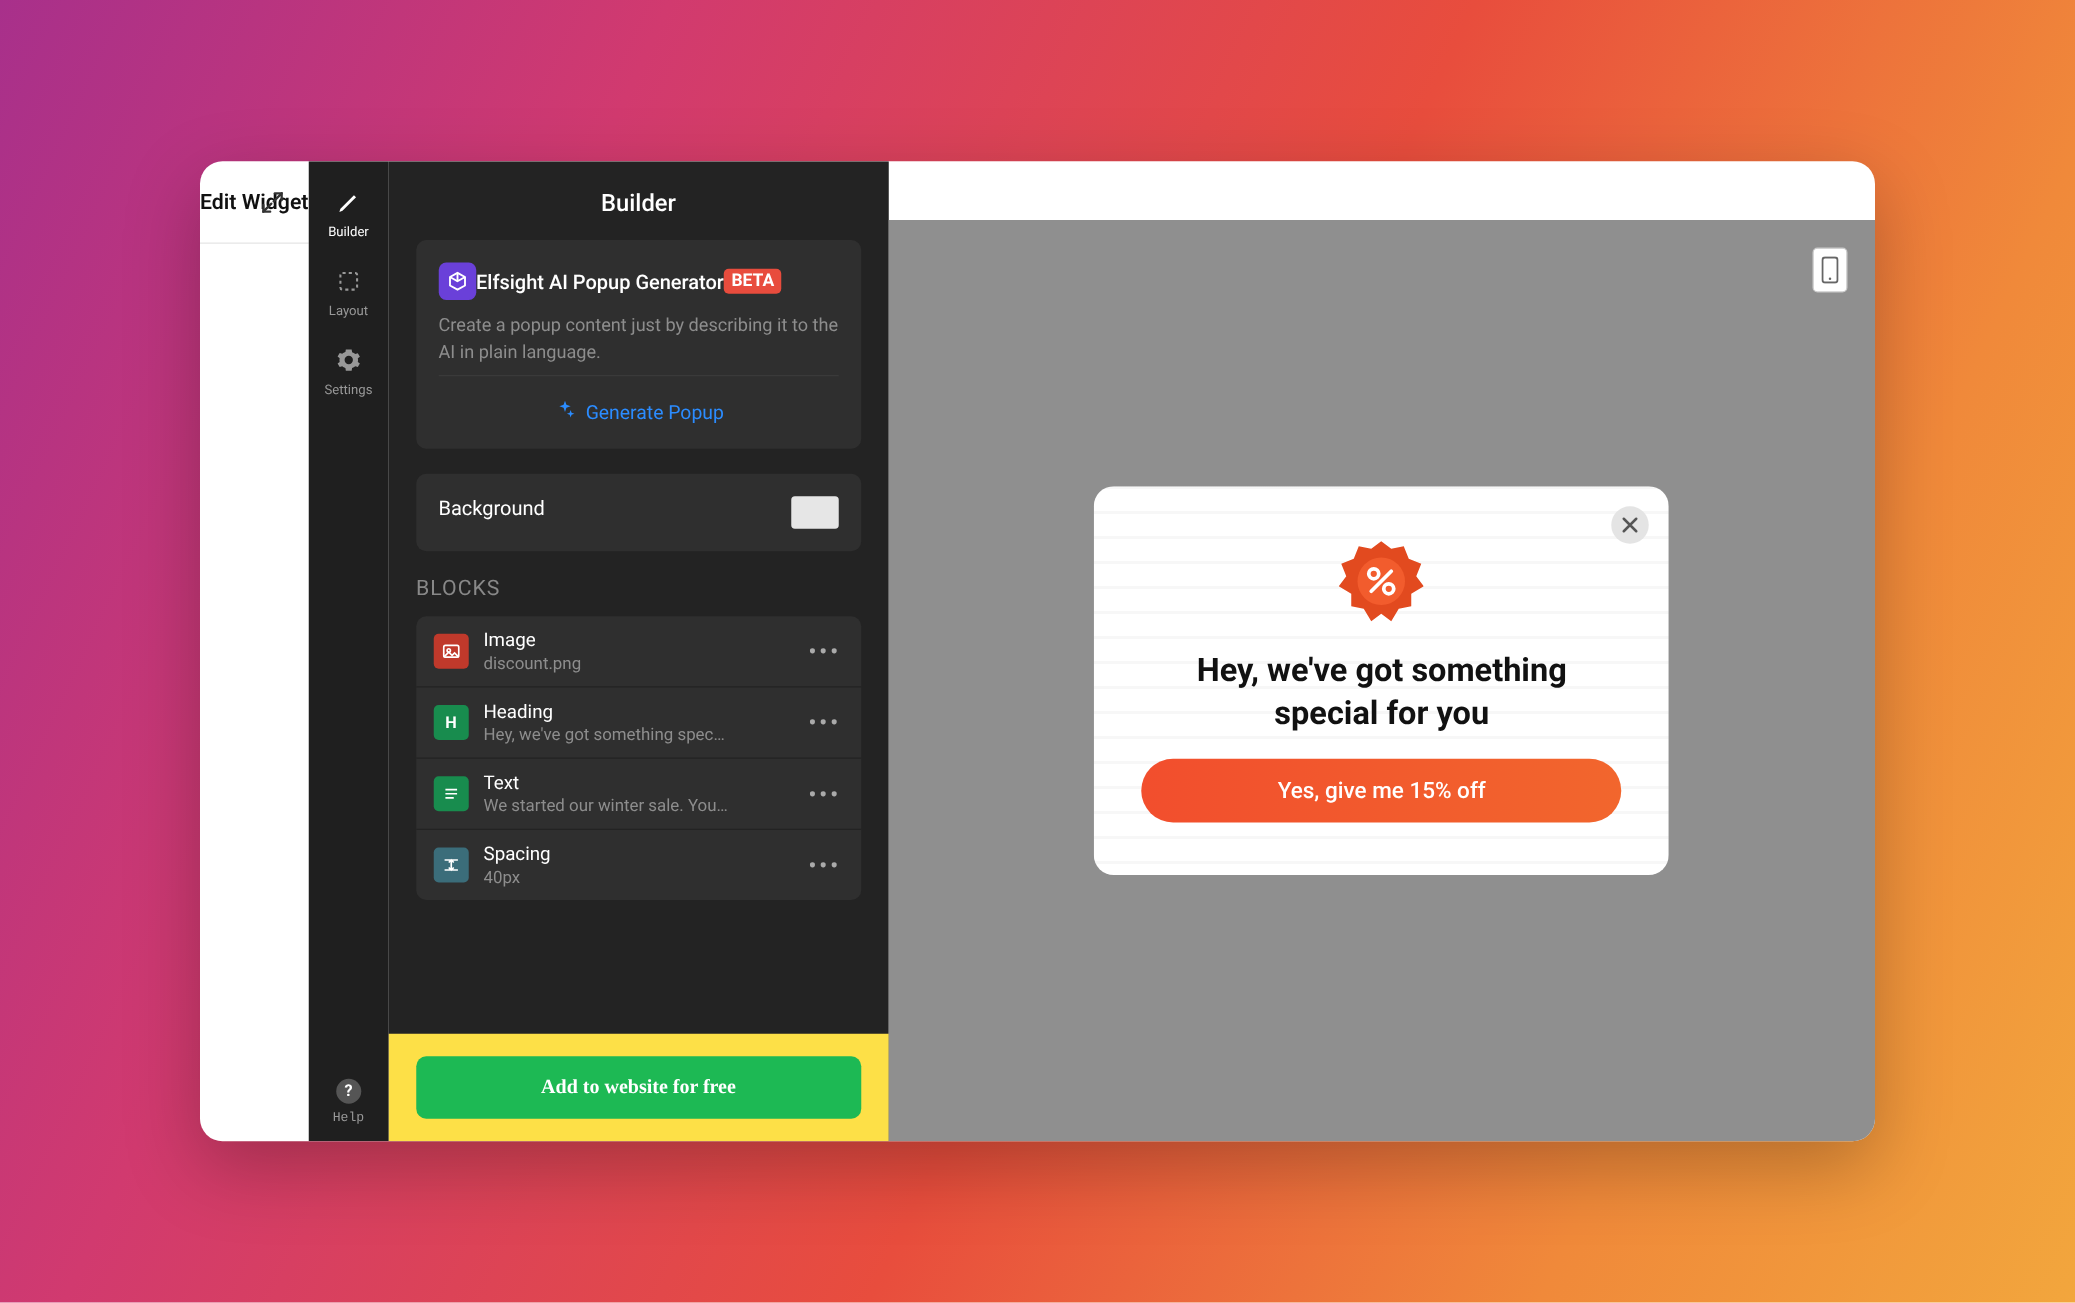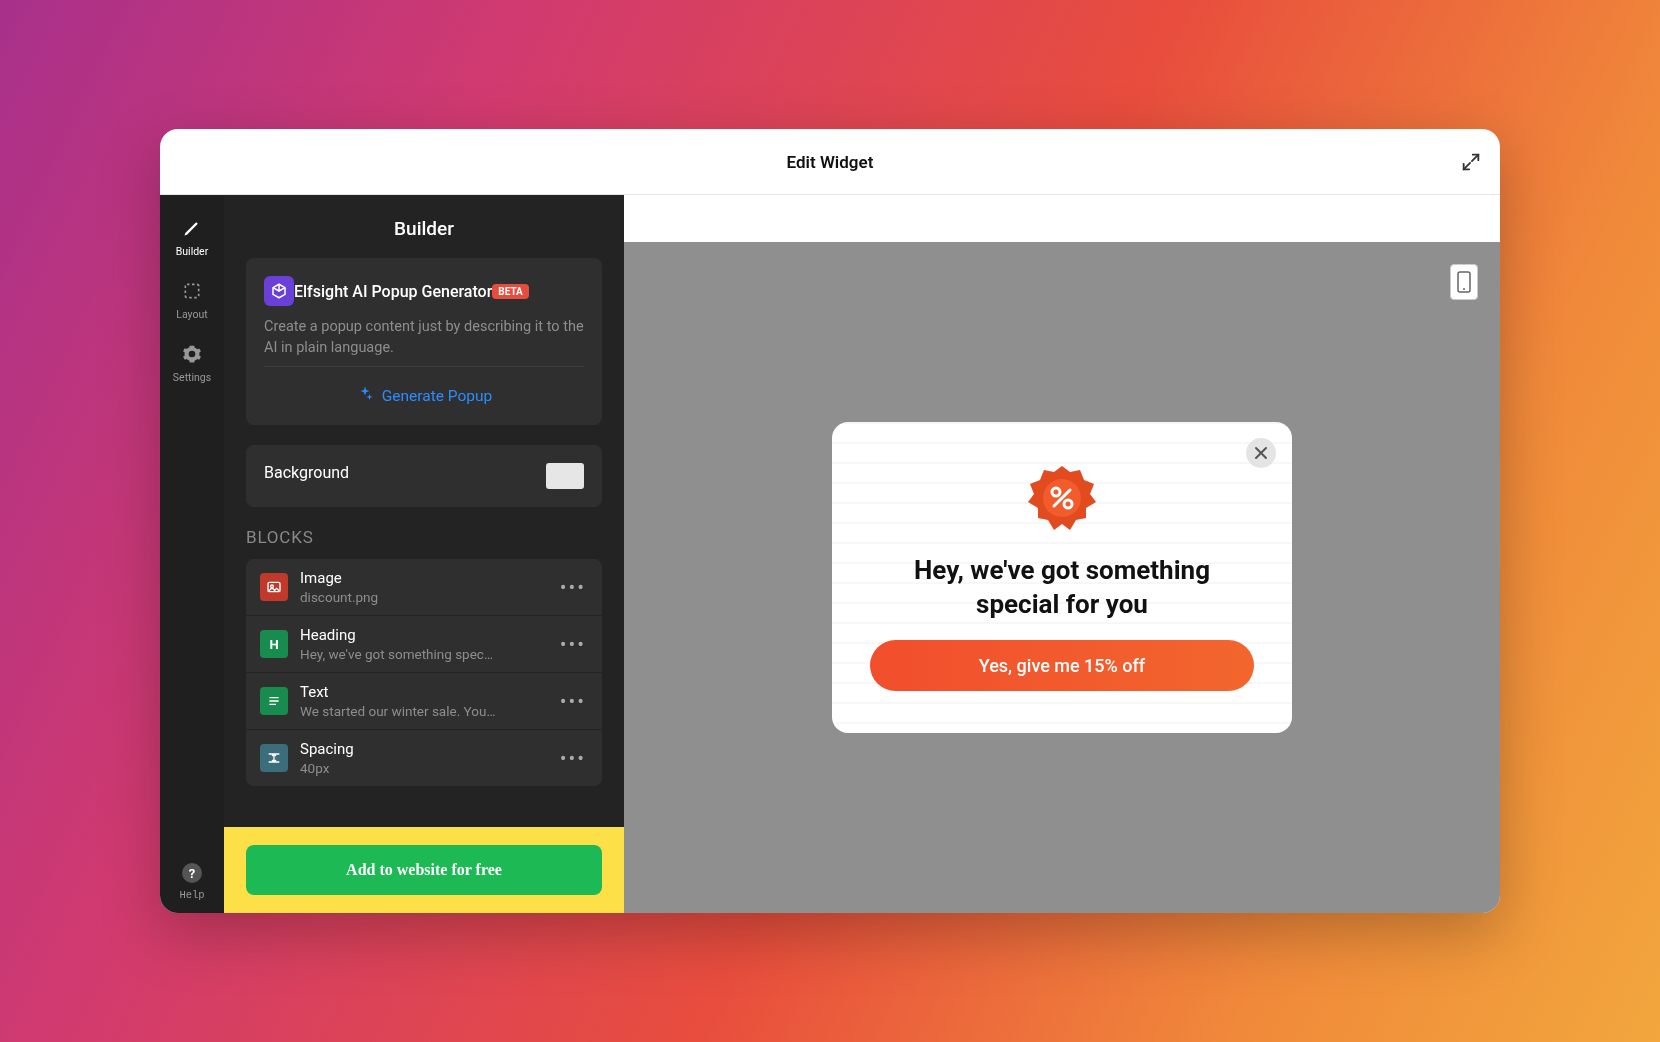--- a/index.html
+++ b/index.html
@@ -13,21 +13,21 @@
     overflow: hidden;
   }
   .window {
     position: relative;
     width: 1340px;
     height: 784px;
     background: #fff;
     border-radius: 18px;
     overflow: hidden;
     display: flex;
-    flex-direction: column;
+    flex-direction: row;
     box-shadow: 0 20px 60px rgba(0,0,0,.25);
   }
 
   
   .titlebar {
     height: 66px;
     border-bottom: 1px solid #e5e5e5;
     display: flex;
     align-items: center;
     justify-content: center;
@@ -126,21 +126,21 @@
     gap: 0;
   }
   .ai-logo {
     width: 30px; height: 30px;
     background: #6a40d9;
     border-radius: 6px;
     display:flex; align-items:center; justify-content:center;
   }
   .ai-logo svg { display:block; }
   .card .card-title { color:#fff; font-size:16px; font-weight:500; }
-  .beta { background:#e84c3d; color:#fff; font-size:10px; font-weight:700; padding:2px 6px; border-radius:4px; }
+  .beta { background:#e84c3d; color:#fff; font-size:14px; font-weight:700; padding:2px 6px; border-radius:4px; }
   .card .card-sub { color:#8d8d8d; font-size:14.5px; line-height:1.45; margin-top:10px; }
   .gen-btn {
     margin-top: 8px;
     border-top: 1px solid #3a3a3a;
     padding: 18px 0;
     display:flex; align-items:center; justify-content:center; gap:8px;
     color:#2b8cff; font-size:15.5px;
     cursor:pointer;
   }
 

